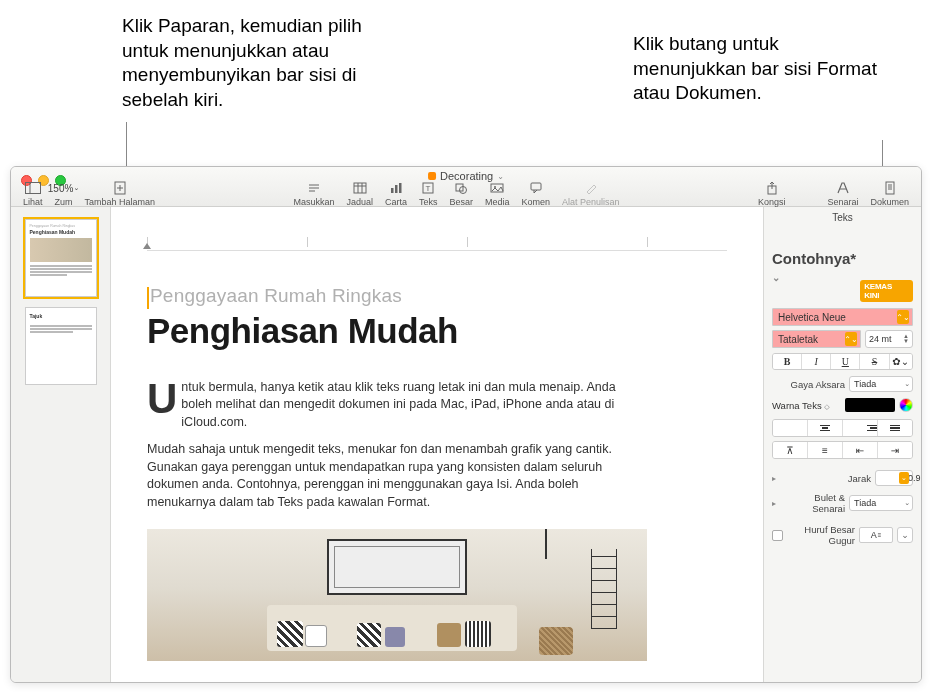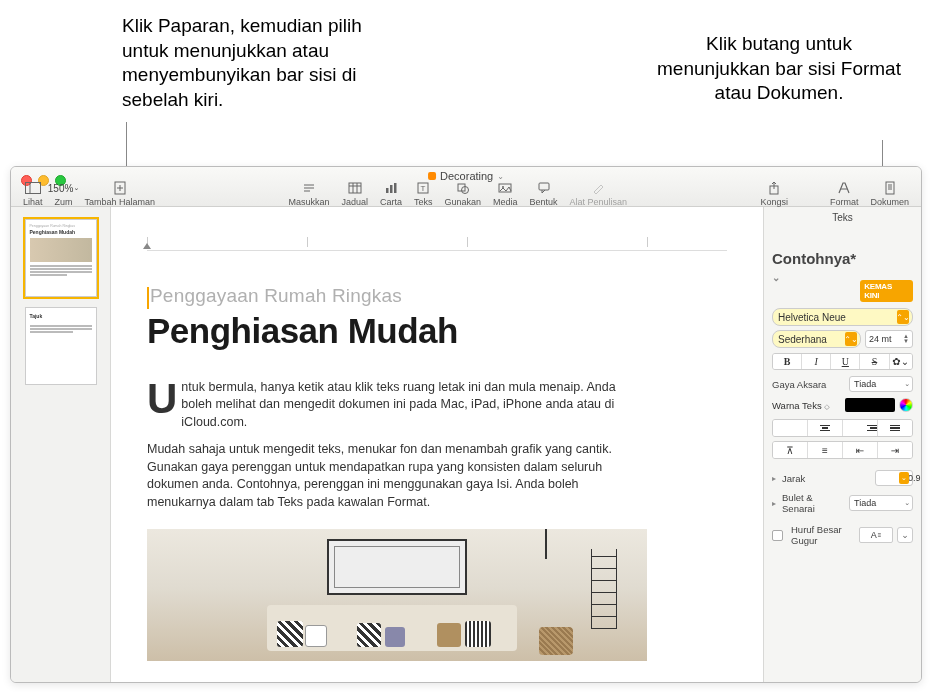--- a/index.html
+++ b/index.html
@@ -1,20 +1,20 @@
 <!DOCTYPE html>
 <html><head>
 <meta charset="utf-8">
 <style>
 * { margin: 0; padding: 0; box-sizing: border-box; font-family: -apple-system, Helvetica, Arial, sans-serif; }
 body { background: #fff; width: 931px; height: 692px; position: relative; overflow: hidden; }
 
 .callout { position: absolute; font-size: 19px; line-height: 1.3; color: #000; }
 .callout-left { left: 122px; top: 14px; width: 260px; }
-.callout-right { right: 22px; top: 32px; width: 260px; text-align: center; }
+.callout-right { right: 38px; top: 32px; width: 260px; text-align: left; }
 .callout-line { position: absolute; background: #888; }
 
 
 .window { position: absolute; left: 10px; top: 166px; width: 912px; height: 517px; border: 1px solid #bbb; border-radius: 6px; background: #f7f7f5; box-shadow: 0 2px 8px rgba(0,0,0,0.1); overflow: hidden; }
 .titlebar { height: 40px; background: linear-gradient(#f9f9f7,#ececea); border-bottom: 1px solid #d0d0ce; position: relative; display: flex; align-items: center; }
 .traffic { position: absolute; left: 10px; top: 8px; display: flex; gap: 6px; }
 .dot { width: 11px; height: 11px; border-radius: 50%; }
 .dot.red { background: #ff5f57; border: 0.5px solid #e33e32; }
 .dot.yellow { background: #febc2e; border: 0.5px solid #e0a528; }
 .dot.green { background: #28c840; border: 0.5px solid #1fa82f; }
@@ -74,32 +74,32 @@
 .style-name { font-size: 15px; font-weight: 600; color: #444; flex: 1; }
 .chev { color: #888; font-size: 10px; }
 .update-btn { background: #f7a500; color: #fff; font-size: 8px; font-weight: 700; border-radius: 3px; padding: 2px 4px; letter-spacing: -0.2px; margin-top: 48px; }
 
 .seg { display: flex; margin: 4px 8px; border: 1px solid #c8c8c6; border-radius: 4px; overflow: hidden; }
 .seg div { flex: 1; text-align: center; font-size: 9.5px; padding: 3px 0; background: #fff; border-right: 1px solid #ddd; cursor: pointer; }
 .seg div:last-child { border-right: none; }
 .seg div.active { background: #fff; font-weight: 500; }
 
 .section-label { font-size: 9px; color: #666; padding: 8px 8px 2px; }
-.select { margin: 2px 8px; height: 18px; background: #fef9c3; border: 1px solid #ccc; border-radius: 8px; display: flex; align-items: center; padding: 0 5px; font-size: 10px; position: relative; }
+.select { margin: 2px 8px; height: 18px; background: #fca5a5; border: 1px solid #ccc; border-radius: 1px; display: flex; align-items: center; padding: 0 5px; font-size: 10px; position: relative; }
 .select .arr { position: absolute; right: 3px; width: 12px; height: 14px; background: #f7a500; border-radius: 2px; display: flex; align-items: center; justify-content: center; color: #fff; font-size: 8px; }
 .row { display: flex; gap: 4px; margin: 2px 8px; align-items: center; }
 .row .select { margin: 0; flex: 1; }
 .stepper { width: 48px; height: 18px; background: #fff; border: 1px solid #ccc; border-radius: 3px; display: flex; align-items: center; justify-content: space-between; padding: 0 3px; font-size: 9px; }
 .step-arrows { display: flex; flex-direction: column; font-size: 6px; line-height: 5px; color: #666; }
 
 .btnrow { display: flex; margin: 3px 8px; border: 1px solid #ccc; border-radius: 3px; overflow: hidden; }
 .btnrow div { flex: 1; text-align: center; font-size: 10px; padding: 2px 0; background: #fff; border-right: 1px solid #ddd; cursor: pointer; font-family: Georgia, serif; }
 .btnrow div:last-child { border-right: none; }
 
-.kvrow { display: flex; align-items: center; padding: 3px 8px; gap: 4px; }
+.kvrow { display: flex; align-items: center; padding: 3px 8px; gap: 4px; text-align: right; }
 .kvrow .lbl { flex: 1; font-size: 9.5px; color: #444; }
 .small-select { width: 64px; height: 16px; background: #fff; border: 1px solid #ccc; border-radius: 3px; font-size: 9px; display: flex; align-items: center; padding: 0 4px; position: relative; }
 .small-select .sarrow { position: absolute; right: 2px; font-size: 7px; color: #666; }
 
 .color-strip { display: flex; align-items: center; padding: 3px 8px; gap: 4px; }
 .color-well { width: 50px; height: 14px; background: #000; border-radius: 2px; }
 .color-wheel { width: 14px; height: 14px; border-radius: 50%; background: conic-gradient(red,yellow,lime,cyan,blue,magenta,red); border: 1px solid #ccc; }
 
 .align-row { display: flex; margin: 4px 8px 2px; border: 1px solid #ccc; border-radius: 3px; overflow: hidden; }
 .align-row div { flex: 1; height: 16px; display: flex; align-items: center; justify-content: center; background: #fff; border-right: 1px solid #ddd; cursor: pointer; }
@@ -207,40 +207,40 @@
           </span>
         <span class="lbl">Teks</span>
       </div>
       <div class="tbtn">
         <span class="ico">
             <svg width="14" height="12">
               <rect x="2" y="2" width="7" height="7" fill="none" stroke="#666"></rect>
               <circle cx="9" cy="8" r="3.5" fill="none" stroke="#666"></circle>
             </svg>
           </span>
-        <span class="lbl">Gunakan</span>
+        <span class="lbl">Besar</span>
       </div>
       <div class="tbtn">
         <span class="ico">
             <svg width="14" height="12">
               <rect x="1" y="2" width="12" height="8" fill="none" stroke="#666"></rect>
               <circle cx="5" cy="5" r="1" fill="#666"></circle>
               <path d="M2 9 L5 6 L8 9 L11 5 L13 9" fill="none" stroke="#666"></path>
             </svg>
           </span>
         <span class="lbl">Media</span>
       </div>
       <div class="tbtn">
         <span class="ico">
             <svg width="14" height="12">
               <rect x="2" y="1" width="10" height="7" rx="1" fill="none" stroke="#666"></rect>
               <path d="M5 8 L5 11 L8 8" fill="none" stroke="#666"></path>
             </svg>
           </span>
-        <span class="lbl">Bentuk</span>
+        <span class="lbl">Komen</span>
       </div>
       <div class="tbtn" style="opacity:0.5;">
         <span class="ico">
             <svg width="14" height="12">
               <path d="M3 10 L10 3 L12 5 L5 12 Z" fill="none" stroke="#999"></path>
             </svg>
           </span>
         <span class="lbl">Alat Penulisan</span>
       </div>
       <div class="tspace"></div>
@@ -255,21 +255,21 @@
         <span class="lbl">Kongsi</span>
       </div>
       <div style="width:30px;"></div>
       <div class="tbtn">
         <span class="ico">
             <svg width="16" height="12">
               <path d="M3 11 L7 1 L9 1 L13 11" fill="none" stroke="#666" stroke-width="1.2"></path>
               <line x1="5" y1="7" x2="11" y2="7" stroke="#666"></line>
             </svg>
           </span>
-        <span class="lbl">Format</span>
+        <span class="lbl">Senarai</span>
       </div>
       <div class="tbtn">
         <span class="ico">
             <svg width="12" height="14">
               <rect x="2" y="1" width="8" height="12" fill="none" stroke="#666"></rect>
               <line x1="4" y1="4" x2="8" y2="4" stroke="#666"></line>
               <line x1="4" y1="6" x2="8" y2="6" stroke="#666"></line>
               <line x1="4" y1="8" x2="8" y2="8" stroke="#666"></line>
             </svg>
           </span>
@@ -346,21 +346,21 @@
         <span class="style-name"><span>Contohnya*</span> <span class="chev">⌄</span></span>
         <span class="update-btn">KEMAS KINI</span>
       </div>
 
       <div class="select">
         <span>Helvetica Neue</span>
           <span class="arr">⌃⌄</span>
       </div>
       <div class="row">
         <div class="select">
-          <span>Sederhana</span>
+          <span>Tataletak</span>
             <span class="arr">⌃⌄</span>
         </div>
         <div class="stepper">
           <span>24 mt</span>
           <span class="step-arrows">
               <span>▲</span>
               <span>▼</span>
             </span>
         </div>
       </div>

